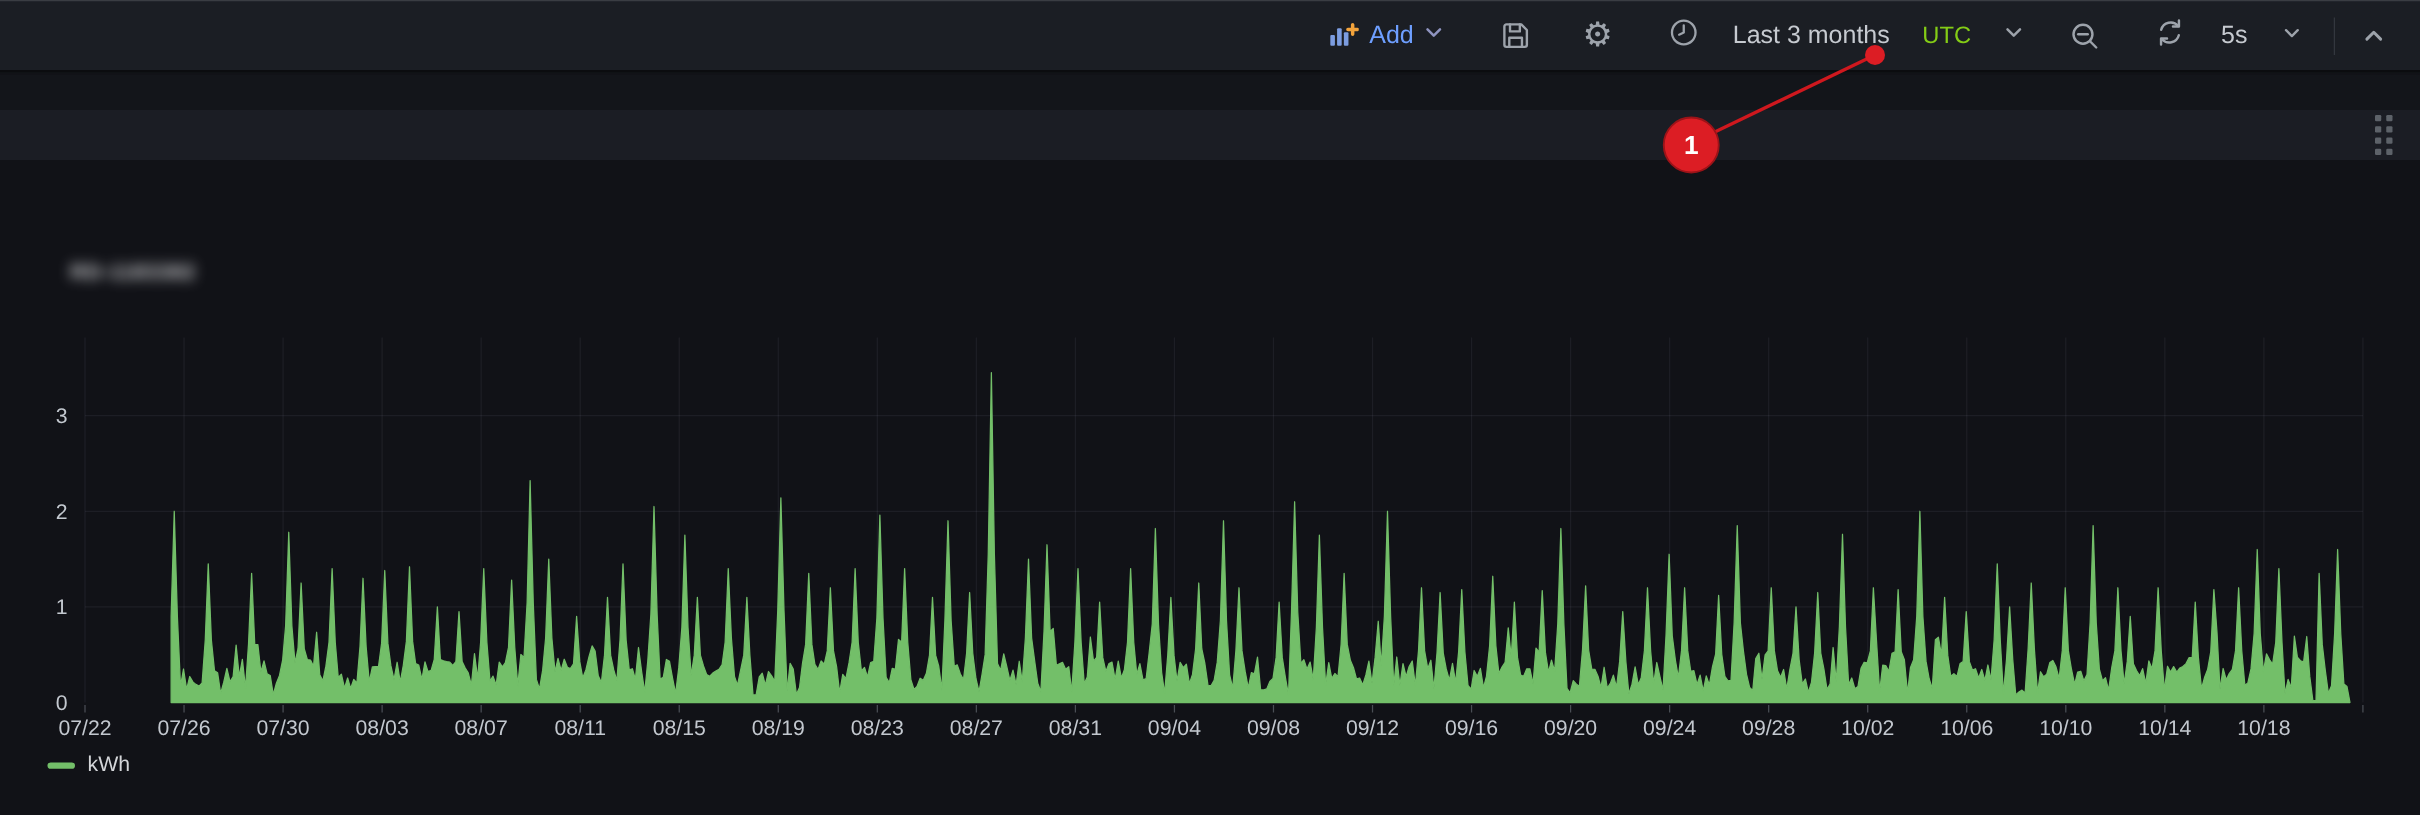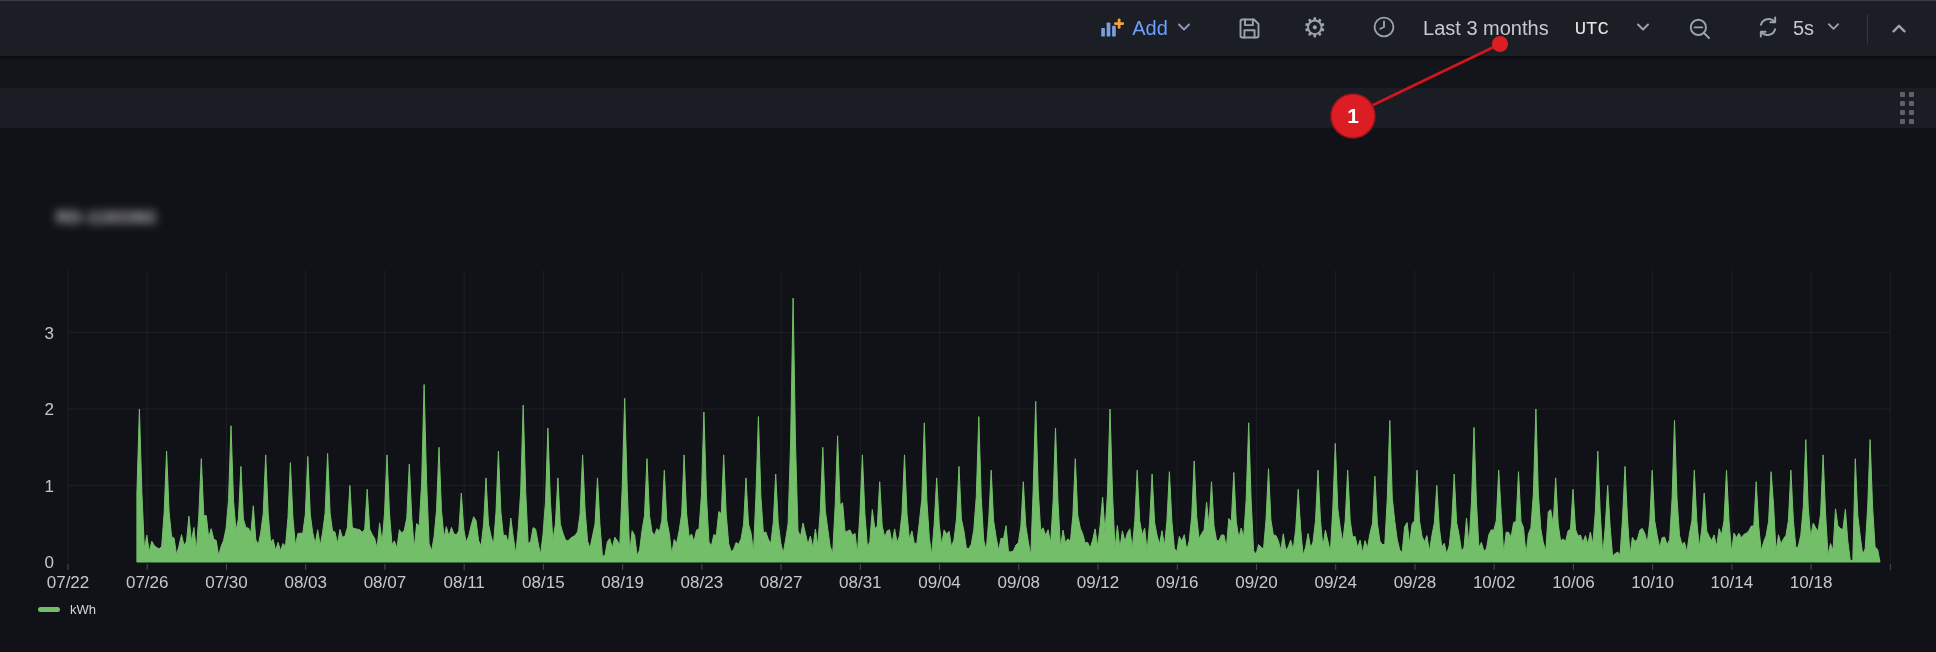--- a/index.html
+++ b/index.html
@@ -15,41 +15,41 @@
              padding-right:26px; }
   .tb-item { display:flex; align-items:center; cursor:pointer; }
   .tb-label { font-size:20px; color:#c6cad0; }
   .add-group { margin-right:44px; gap:8px; }
   .add-label { color:#6e9fff; font-weight:500; }
   .icon-btn svg { display:block; }
   .save-btn { margin-right:40px; }
   .gear-btn { margin-right:44px; }
   .gear-glyph { font-size:27px; color:#9da3ab; line-height:1; }
   .time-group { margin-right:36px; gap:26px; }
-  .utc-label { font-size:19px; font-weight:500; color:#e5e5e5;font-family:Liberation Mono, monospace; }
+  .utc-label { font-size:19px; font-weight:500; color:#84cc16; }
   .zoomout-btn { margin-right:42px; }
-  .refresh-group { margin-right:26px; gap:12px;align-items:center; }
+  .refresh-group { margin-right:26px; gap:28px;align-items:center; }
   .tb-divider { width:1px; height:30px; background:#33373e; margin-right:20px; }
 
   
   .gap-band { position:absolute; left:0; top:60px; width:1936px; height:28px; background:#13151a; }
   .row-strip { position:absolute; left:0; top:88px; width:1936px; height:40px; background:#1b1d24; }
   .drag-handle { position:absolute; right:22px; top:4px; display:grid;
                  grid-template-columns:repeat(2,5px); grid-auto-rows:5px; gap:4px; cursor:grab; }
   .drag-handle i { width:5px; height:5px; background:#5d6269; border-radius:1px; }
 
   
   .panel { position:absolute; left:0; top:128px; width:1936px; height:524px; background:#111217; }
   .panel-title { position:absolute; left:56px; top:80px; font-size:17px; font-weight:700;
                  color:#dcdde0; letter-spacing:.5px; filter:blur(5px); opacity:.9; cursor:pointer; }
   .chart-svg { position:absolute; left:0; top:0; width:1936px; height:524px; }
   .chart-svg text { font-family:"Liberation Sans","DejaVu Sans",sans-serif; }
   .legend { position:absolute; left:38px; top:474px; display:flex; align-items:center; gap:10px; cursor:pointer; }
   .legend-swatch { width:22px; height:5px; border-radius:3px; background:#73bf69; }
-  .legend-label { font-size:13px; color:#d4d6d9; }
+  .legend-label { font-size:17px; color:#d4d6d9; }
 
   
   .annotation { position:absolute; left:1300px; top:28px; z-index:50; pointer-events:none; }
 </style>
 </head>
 <body>
 
 <div class="stage">
 
   <div class="toolbar">

